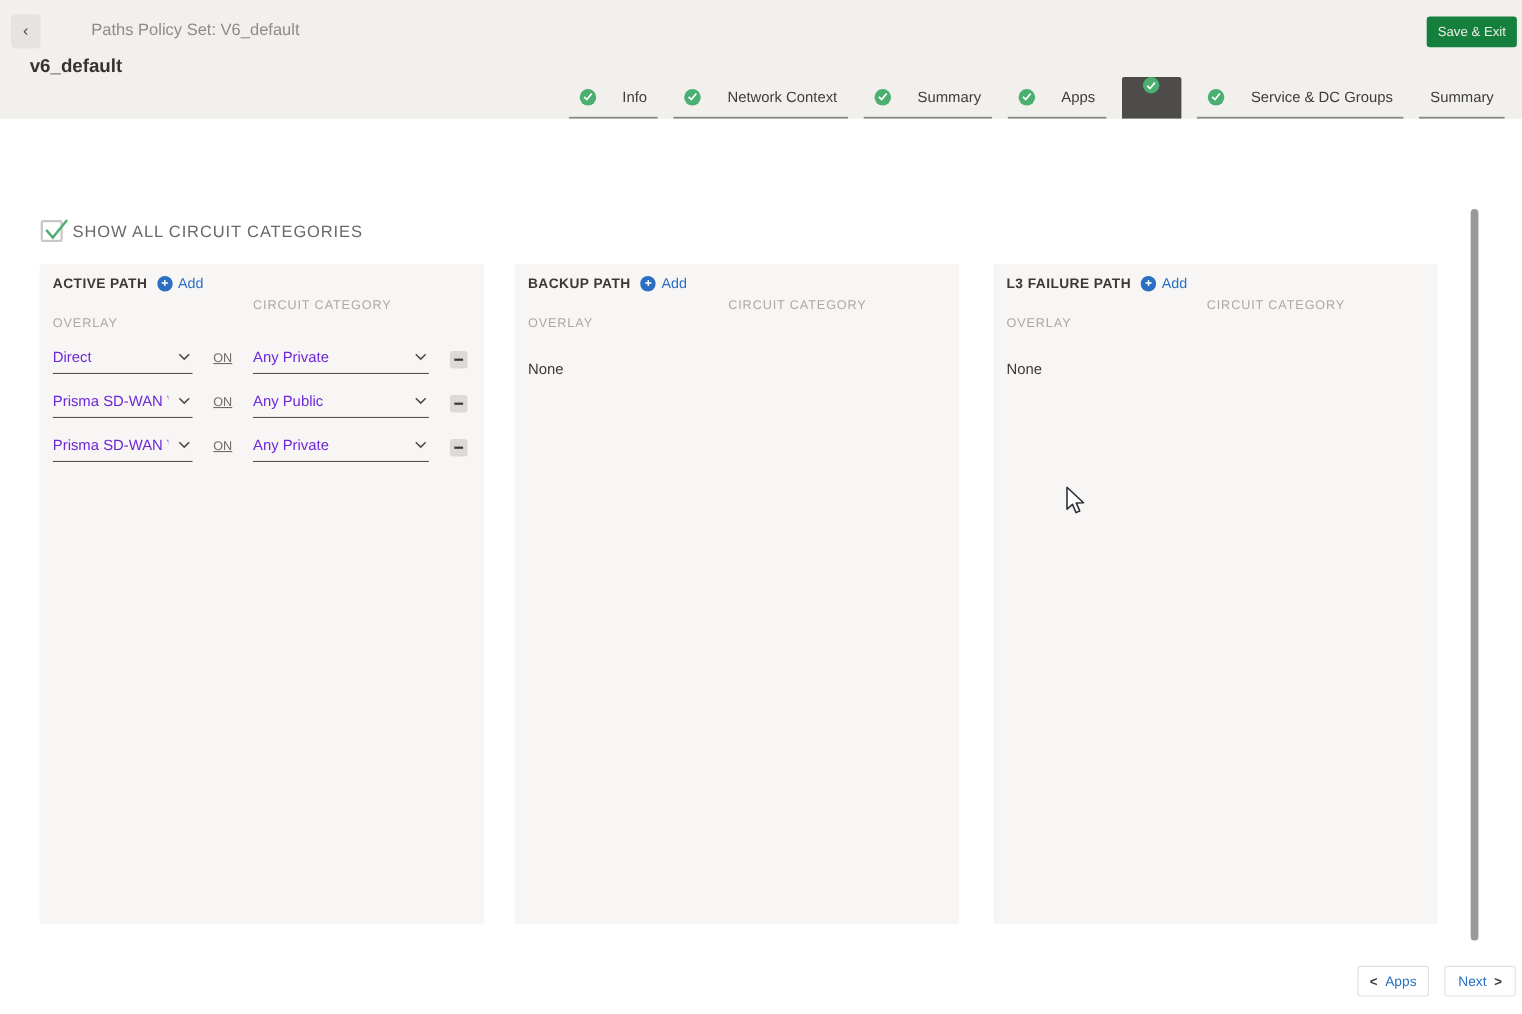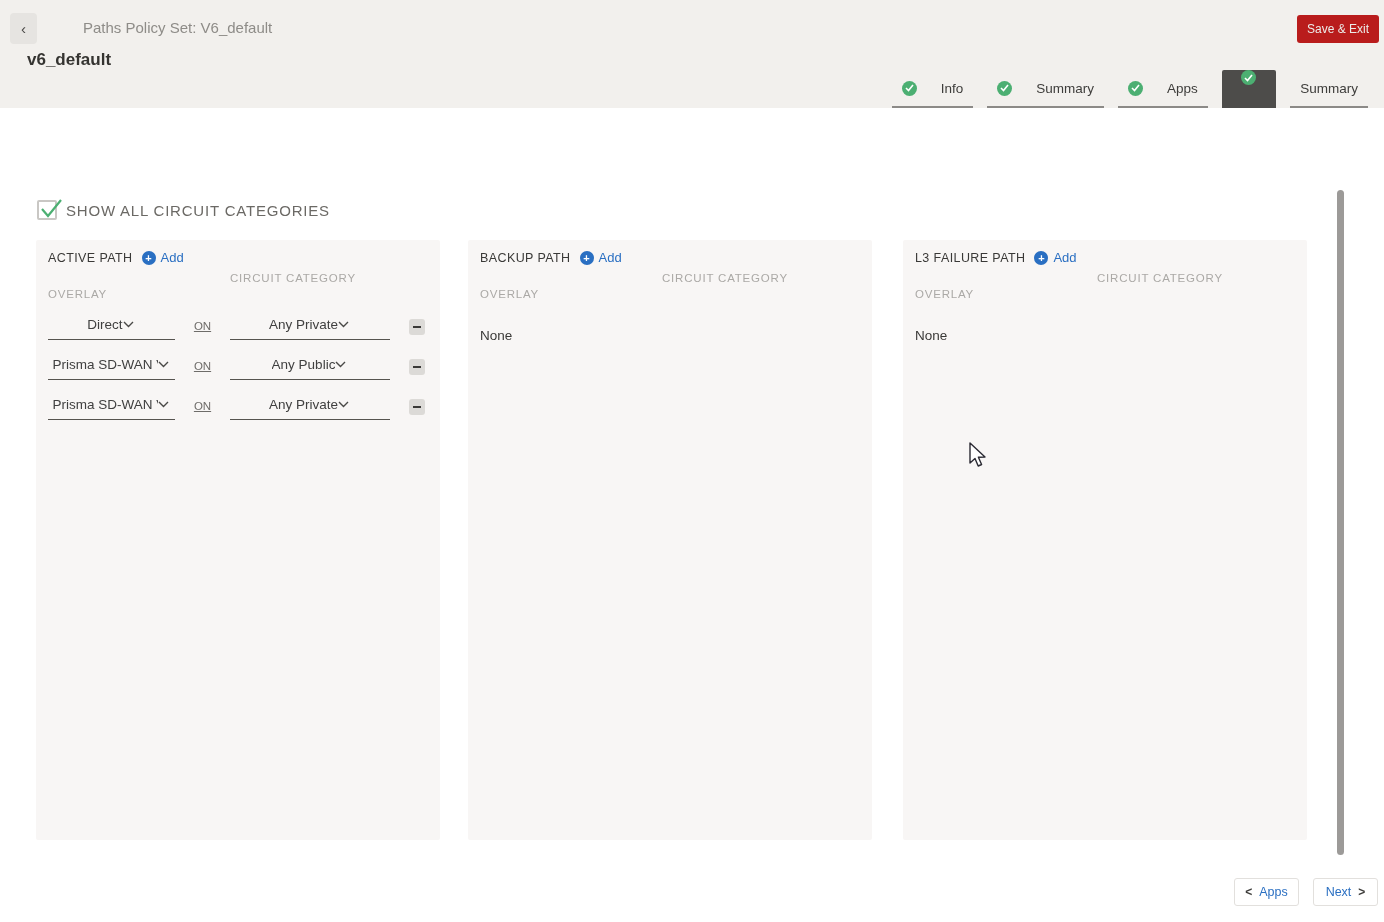--- a/index.html
+++ b/index.html
@@ -18,21 +18,21 @@
     position:absolute; top:13px; left:10px; width:27px; height:31px;
     background:#e6e4e1; border:none; border-radius:4px;
     color:#4a4947; font-size:15px; cursor:pointer; line-height:31px; text-align:center;
   }
   .header-title {
     position:absolute; top:19px; left:83px;
     font-size:15px; color:#8e8c88;
   }
   .save-exit-btn {
     position:absolute; top:15px; right:5px; width:82px; height:28px;
-    background:#b91c1c; color:#ecebe9; border:none; border-radius:3px;
+    background:#15803d; color:#ecebe9; border:none; border-radius:3px;
     font-size:12px;
   }
   .page-subtitle {
     position:absolute; top:50px; left:27px;
     font-size:17px; font-weight:bold; color:#353431;
   }
 
   
   .tabbar {
     position:absolute; bottom:0; right:16px;
@@ -71,39 +71,39 @@
 
   .panel {
     position:absolute; top:240px; height:600px; width:404px;
     background:#f8f6f5; border-radius:2px;
   }
   .panel.p1 { left:36px; }
   .panel.p2 { left:468px; }
   .panel.p3 { left:903px; }
 
   .panel-head { display:flex; align-items:center; padding:10px 12px 0 12px; }
-  .panel-title { font-size:12.5px; font-weight:normal; letter-spacing:.4px; color:#3a3937; }
+  .panel-title { font-size:12.5px; font-weight:bold; letter-spacing:.4px; color:#3a3937; }
   .add-btn {
     display:inline-flex; align-items:center; gap:5px; margin-left:9px;
     background:none; border:none; cursor:pointer;
     color:#2a6fc2; font-size:13px; font-family:inherit;
   }
   .plus-circle {
     width:14px; height:14px; border-radius:50%; background:#2a6fc2;
     display:inline-flex; align-items:center; justify-content:center;
     color:#ffffff; font-size:11px; line-height:14px; font-weight:bold;
   }
   .cols { display:flex; padding:7px 12px 0 12px; font-size:11.5px; letter-spacing:.8px; color:#aba9a6; }
   .col-overlay { width:182px;margin-top:16px; }
   .rows { padding:0 12px; }
   .path-row { display:flex; align-items:flex-end; margin-top:17px; }
   .select {
-    display:flex; align-items:center; justify-content:center;
+    display:flex; align-items:center; justify-content:space-between;
     border-bottom:1px solid #56544f; padding:0 2px 7px 0;
-    font-size:13.5px; color:#404040; cursor:pointer;
+    font-size:13.5px; color:#6d28d9; cursor:pointer;
   }
   .select .sel-text { overflow:hidden; white-space:nowrap; max-width:105px; }
   .sel-overlay { width:127px; }
   .sel-circuit { width:160px; }
   .on-label { width:55px; text-align:center; font-size:11.5px; color:#6e6c69; padding-bottom:8px;text-decoration:underline; }
   .chevron-down svg { display:block; }
   .minus-btn {
     width:16px; height:16px; margin-left:19px; margin-bottom:5px;
     background:#dcdad7; border:none; border-radius:3px; cursor:pointer;
     display:inline-flex; align-items:center; justify-content:center;
@@ -151,37 +151,53 @@
           </svg>
         </span>
       <span>Info</span>
     </div>
     <div class="tab">
       <span class="check-circle">
           <svg width="9" height="8" viewBox="0 0 9 8">
             <polyline points="1,4 3.5,6.5 8,1" fill="none" stroke="#ffffff" stroke-width="1.6"></polyline>
           </svg>
         </span>
+      <span>Network Context</span>
+    </div>
+    <div class="tab">
+      <span class="check-circle">
+          <svg width="9" height="8" viewBox="0 0 9 8">
+            <polyline points="1,4 3.5,6.5 8,1" fill="none" stroke="#ffffff" stroke-width="1.6"></polyline>
+          </svg>
+        </span>
       <span>Summary</span>
     </div>
     <div class="tab">
       <span class="check-circle">
           <svg width="9" height="8" viewBox="0 0 9 8">
             <polyline points="1,4 3.5,6.5 8,1" fill="none" stroke="#ffffff" stroke-width="1.6"></polyline>
           </svg>
         </span>
       <span>Apps</span>
     </div>
     <div class="tab active">
       <span class="check-circle">
           <svg width="9" height="8" viewBox="0 0 9 8">
             <polyline points="1,4 3.5,6.5 8,1" fill="none" stroke="#ffffff" stroke-width="1.6"></polyline>
           </svg>
         </span>
       <span>Paths</span>
+    </div>
+    <div class="tab">
+      <span class="check-circle">
+          <svg width="9" height="8" viewBox="0 0 9 8">
+            <polyline points="1,4 3.5,6.5 8,1" fill="none" stroke="#ffffff" stroke-width="1.6"></polyline>
+          </svg>
+        </span>
+      <span>Service &amp; DC Groups</span>
     </div>
     <div class="tab">
       <span>Summary</span>
     </div>
   </div>
 </div>
 
 <div class="show-all">
   <span class="checkbox">
     <svg width="24" height="22" viewBox="0 0 24 22">

